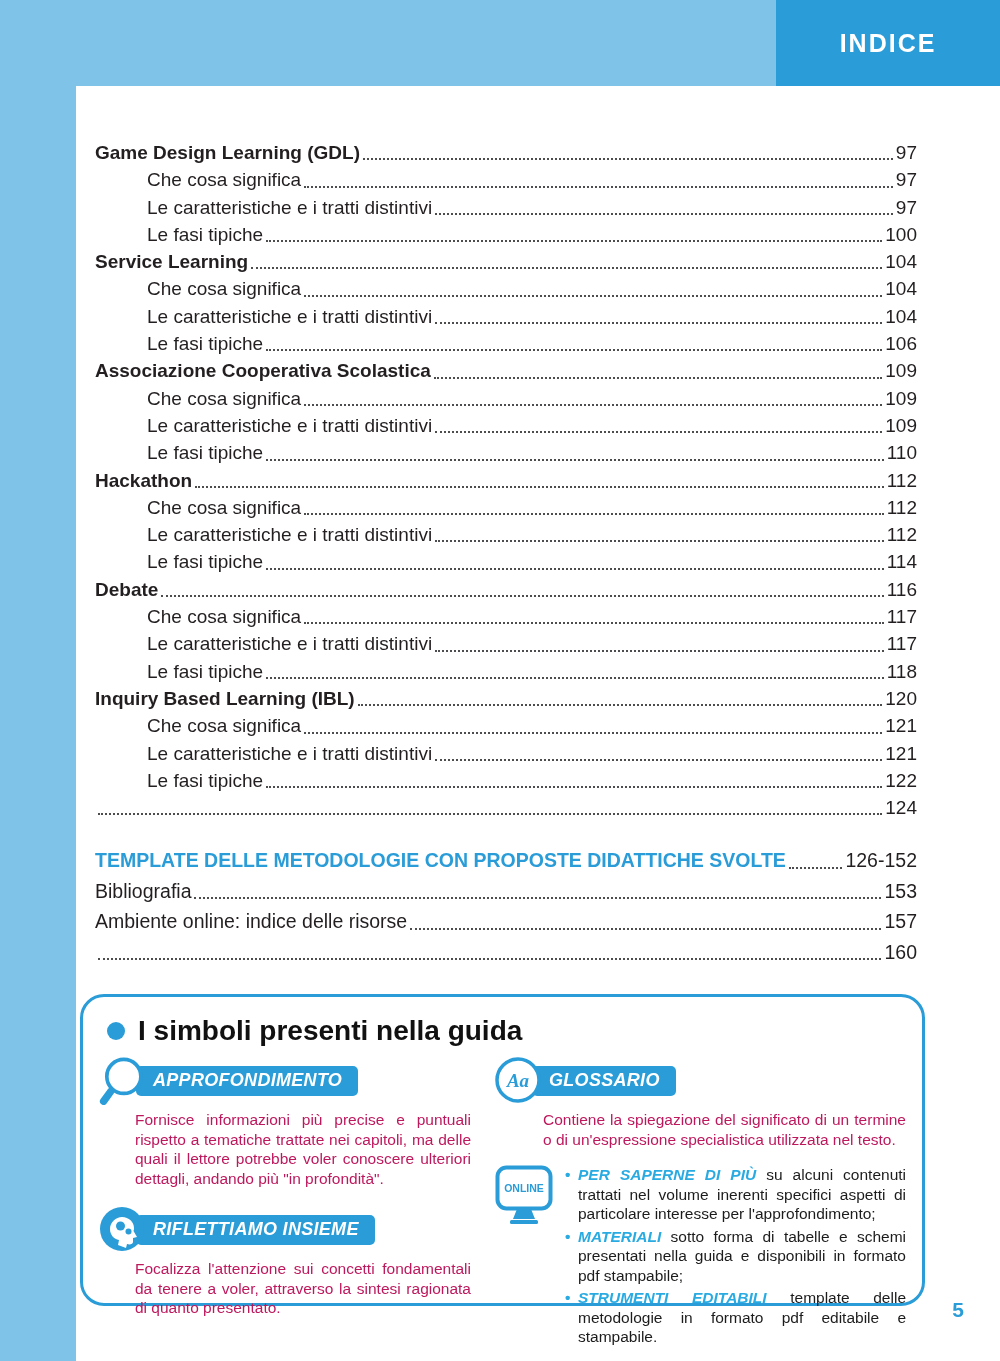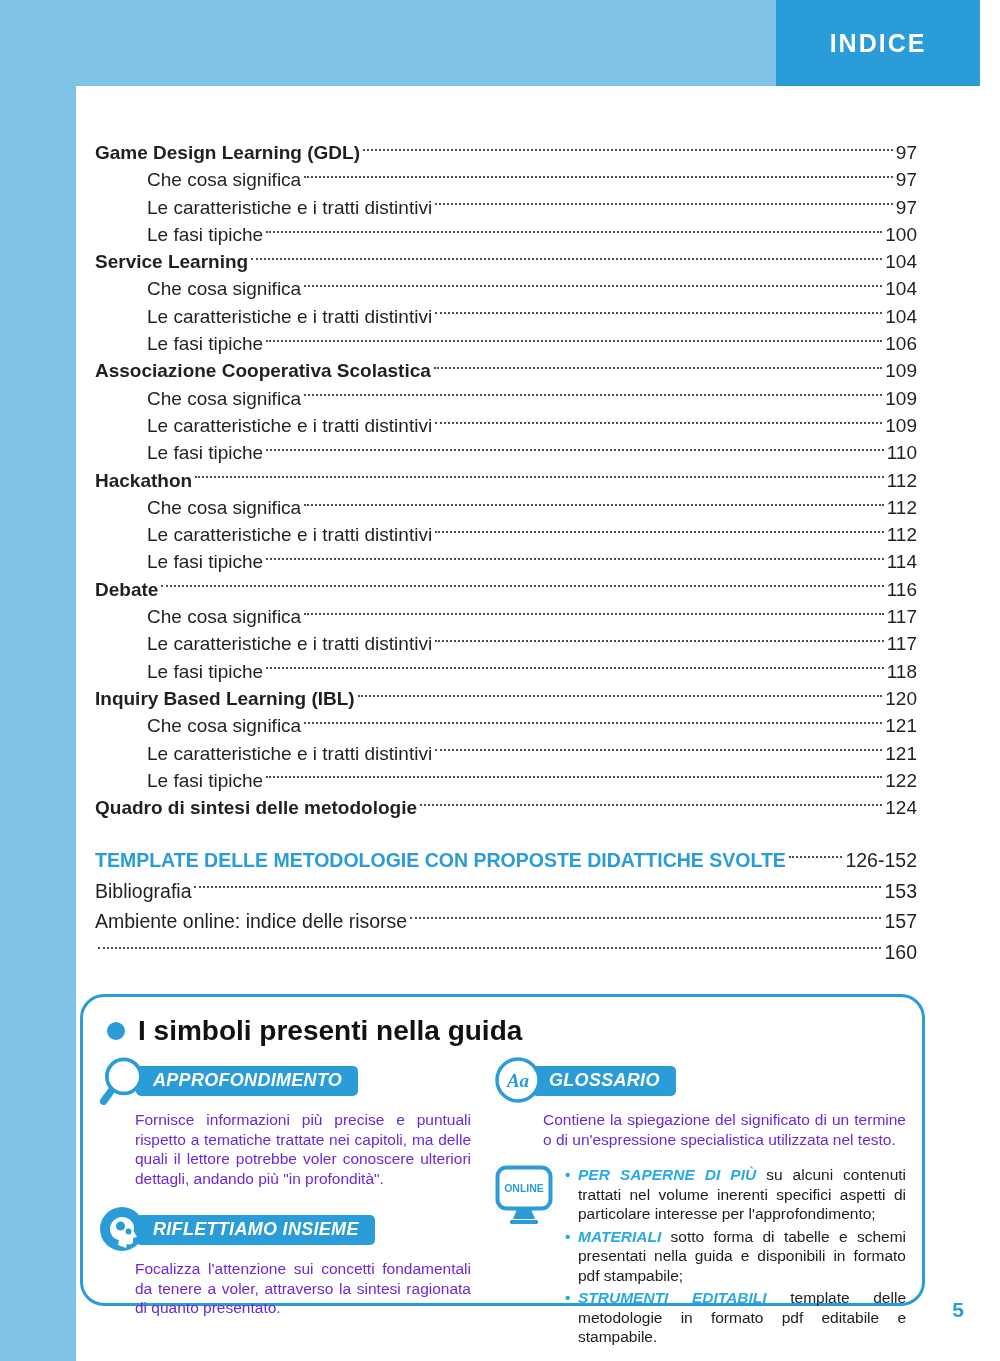--- a/index.html
+++ b/index.html
@@ -4,30 +4,30 @@
 <style>
   * { margin:0; padding:0; box-sizing:border-box; }
   html, body { width:1000px; background:#fff; }
   body { font-family:"Liberation Sans", sans-serif; color:#231f20; }
 
   .page { position:relative; width:1000px; height:1361px; background:#fff; overflow:hidden; }
 
   .left-band { position:absolute; left:0; top:0; width:76px; height:1361px; background:var(--band); }
   .top-band  { position:absolute; left:0; top:0; width:776px; height:86px; background:var(--band); }
   .indice-box {
-    position:absolute; left:776px; top:0; width:204px; height:86px;
+    position:absolute; left:776px; top:0; width:224px; height:86px;
     background:var(--accent); color:#fff; display:flex; align-items:center; justify-content:center;
     font-size:25px; font-weight:bold; letter-spacing:2px;
   }
 
   
   .toc-list  { position:absolute; left:95px; top:139px; width:822px; }
   .toc-extra { position:absolute; left:95px; top:845px; width:822px; }
 
-  .toc-entry { display:flex; align-items:center; height:27.3px; font-size:19px; }
+  .toc-entry { display:flex; align-items:flex-end; height:27.3px; font-size:19px; }
   .toc-extra .toc-entry { height:30.5px; font-size:19.5px; }
   .toc-entry .toc-label { white-space:nowrap; line-height:27.3px; }
   .toc-extra .toc-entry .toc-label { line-height:30.5px; }
   .toc-entry.sub { padding-left:52px; }
   .toc-entry.bold .toc-label { font-weight:bold; }
   .toc-entry.accent .toc-label { font-weight:bold; color:var(--accent); }
   .toc-dots { flex:1; min-width:12px; margin:0 3px; border-bottom:2px dotted var(--dots); margin-bottom:6px; }
   .toc-extra .toc-dots { margin-bottom:7px; }
   .toc-page { white-space:nowrap; line-height:27.3px; }
   .toc-extra .toc-page { line-height:30.5px; }
@@ -48,21 +48,21 @@
 
   .sym-section + .sym-section { margin-top:18px; }
   .badge-row { display:flex; align-items:center; height:48px; }
   .sym-icon { width:46px; height:48px; flex:0 0 46px; color:var(--accent); position:relative; z-index:2; }
   .sym-icon svg { display:block; }
   .badge {
     margin-left:-9px; background:var(--accent); color:#fff;
     font-weight:bold; font-style:italic; font-size:18px; letter-spacing:.3px;
     padding:4px 16px 5px 17px; border-radius:5px; white-space:nowrap;
   }
-  .sym-text { margin:5px 0 0 36px; font-size:15.5px; line-height:1.26; text-align:justify; color:#6d28d9; }
+  .sym-text { margin:5px 0 0 36px; font-size:15.5px; line-height:1.26; text-align:justify; color:#be185d; }
   .col-right .sym-text { margin-left:48px; }
 
   .online-row { display:flex; gap:12px; margin-top:16px; }
   .online-icon { flex:0 0 58px; color:var(--accent); }
   .online-bullets { flex:1; list-style:none; font-size:15.5px; line-height:1.26; text-align:justify; color:#1c1c1c; }
   .online-bullets li { position:relative; padding-left:13px; margin-bottom:3px; }
   .online-bullets li::before { content:"\2022"; position:absolute; left:0; top:0; color:var(--highlight); font-weight:bold; }
   .bullet-lead { color:var(--highlight); font-weight:bold; font-style:italic; }
 
   .page-number { position:absolute; right:36px; top:1298px; color:var(--accent); font-weight:bold; font-size:21px; }
@@ -194,21 +194,20 @@
         <span class="toc-label">Le caratteristiche e i tratti distintivi</span>
         <span class="toc-dots"></span>
         <span class="toc-page">121</span>
       </div>
       <div class="toc-entry sub">
         <span class="toc-label">Le fasi tipiche</span>
         <span class="toc-dots"></span>
         <span class="toc-page">122</span>
       </div>
       <div class="toc-entry bold">
-        <span class="toc-label">Quadro di sintesi delle metodologie</span>
         <span class="toc-dots"></span>
         <span class="toc-page">124</span>
       </div>
     </div>
   <div class="toc-extra">
       <div class="toc-entry accent">
         <span class="toc-label">TEMPLATE DELLE METODOLOGIE CON PROPOSTE DIDATTICHE SVOLTE</span>
         <span class="toc-dots"></span>
         <span class="toc-page">126-152</span>
       </div>

